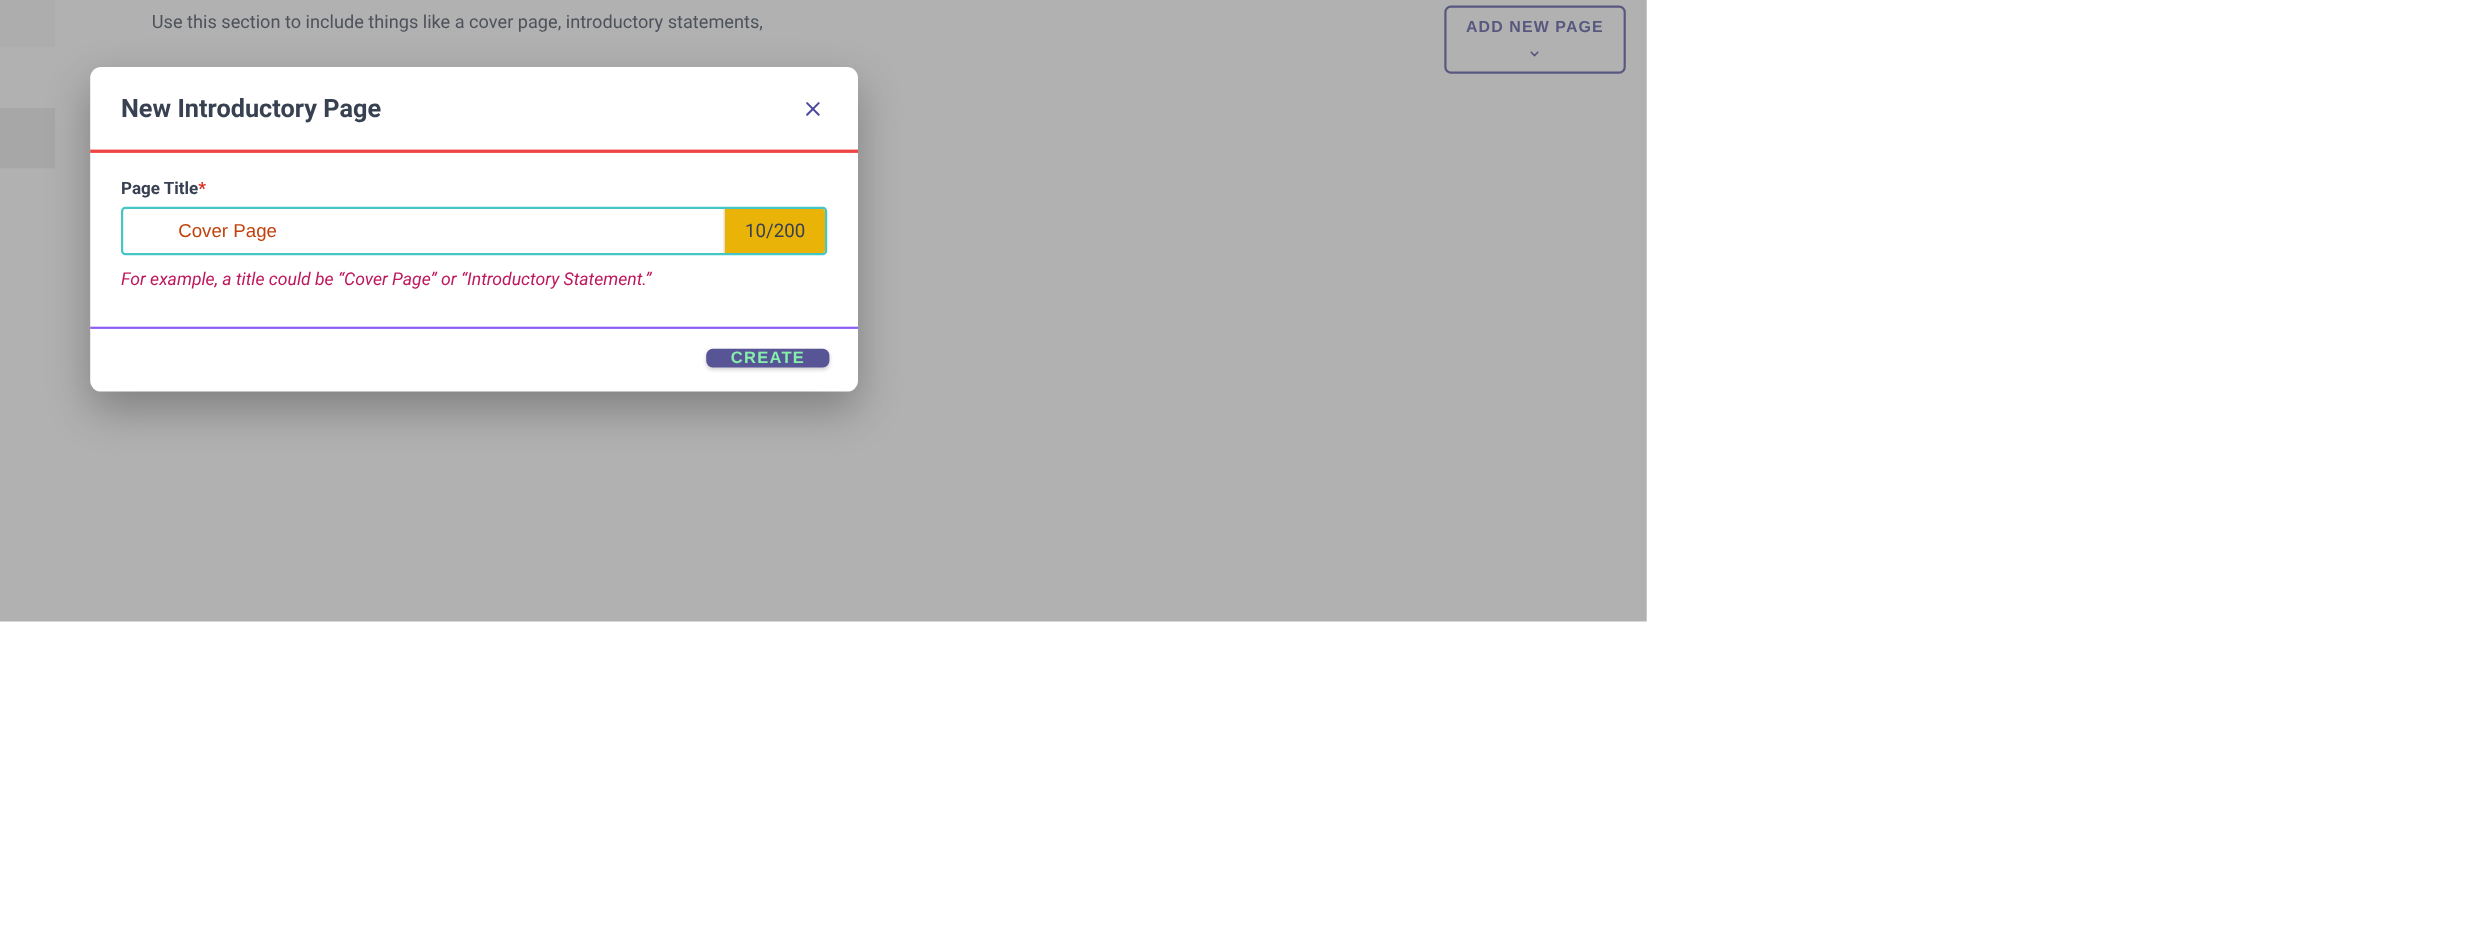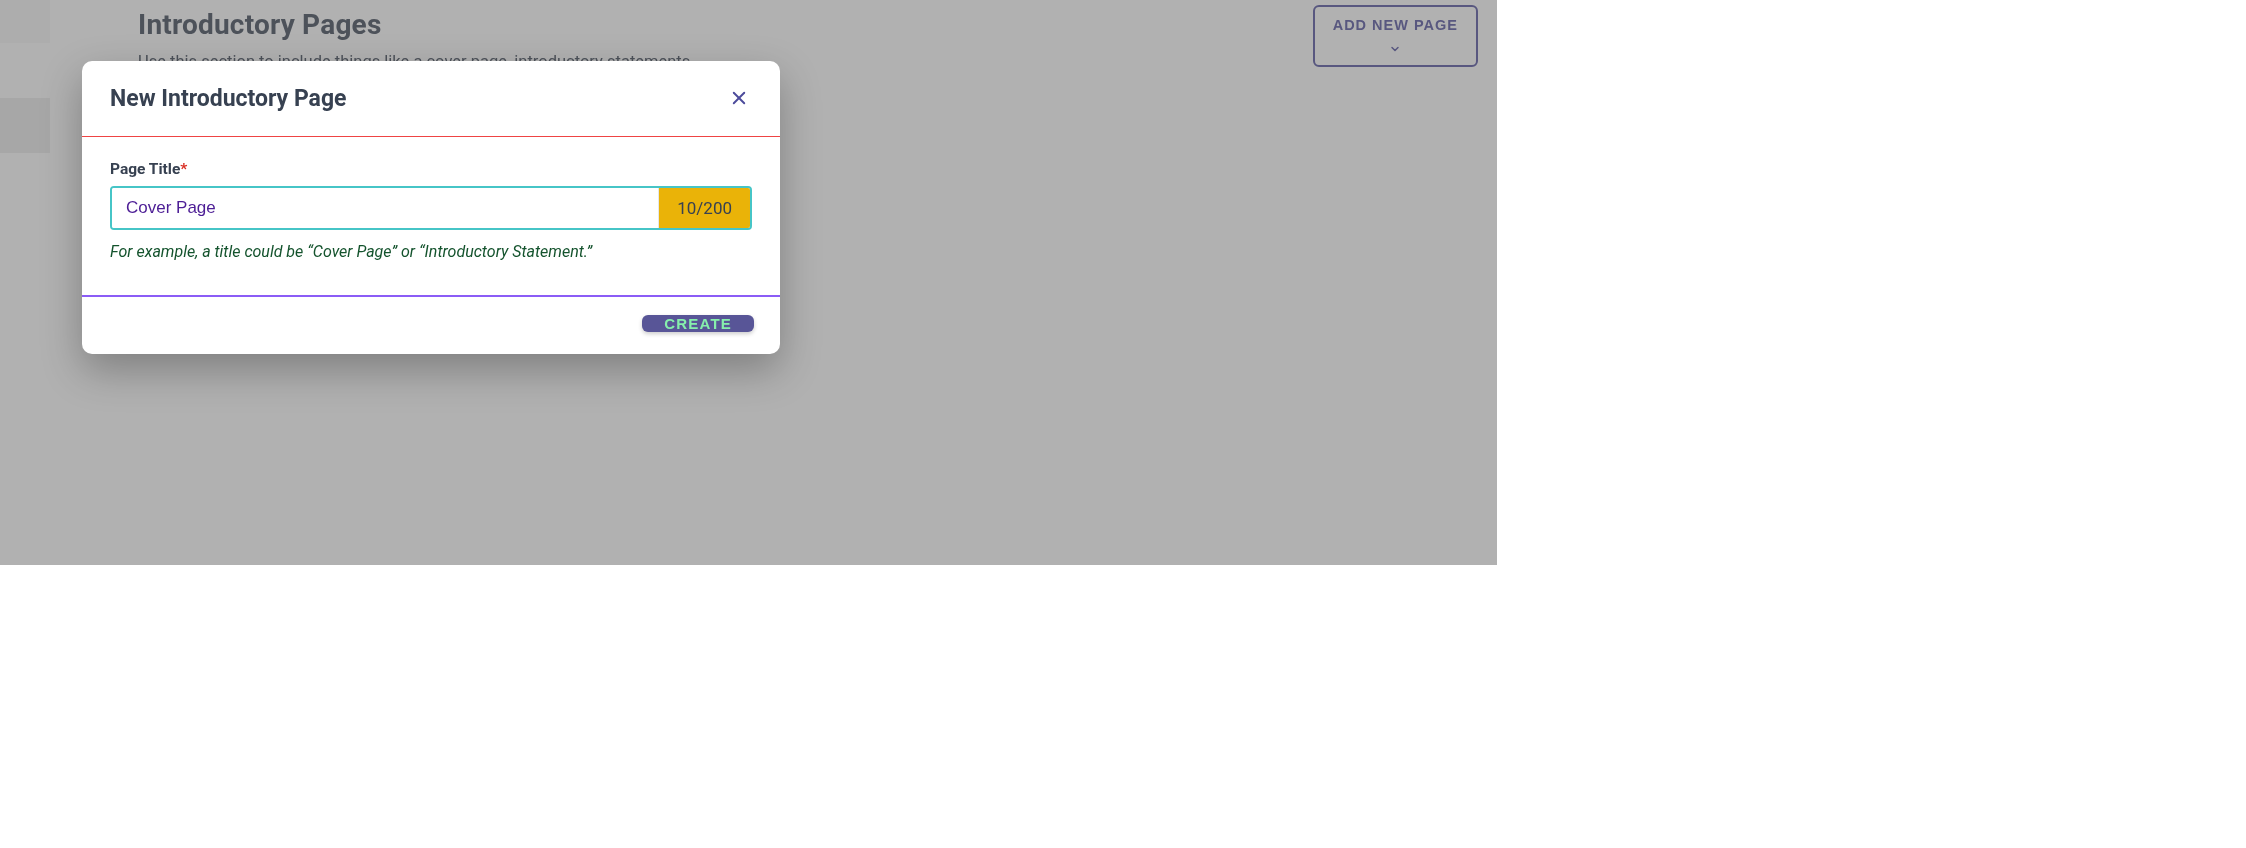--- a/index.html
+++ b/index.html
@@ -99,24 +99,24 @@
     position: absolute;
     top: 61px;
     left: 82px;
     width: 698px;
     background: #ffffff;
     border-radius: 10px;
     box-shadow: 0 16px 40px rgba(0,0,0,0.28);
   }
   .modal-header {
     display: flex;
-    align-items: flex-start;
+    align-items: center;
     justify-content: space-between;
     padding: 24px 28px 24px 28px;
-    border-bottom: 1px solid #ef4444;
+    border-bottom: 3px solid #ef4444;
   }
   .modal-title {
     font-size: 23px;
     font-weight: 700;
     color: #374151;
   }
   .close-btn {
     background: none;
     border: none;
     cursor: pointer;
@@ -143,36 +143,37 @@
     border: 2px solid #46c5c7;
     border-radius: 4px;
     overflow: hidden;
   }
   .input-wrap input {
     flex: 1;
     border: none;
     outline: none;
     font-size: 17px;
     padding: 10px 14px;
-    color: #4c1d95;
+    color: #c2410c;
+    margin-left: 36px;
   }
   .char-count {
     background: #eab308;
     color: #374151;
     padding: 10px 18px;
     font-size: 17px;
     border-left: 1px solid #e5e7eb;
     display: flex;
     align-items: center;
   }
   .hint {
     margin-top: 12px;
     margin-bottom: 18px;
     font-style: italic;
-    color: #14532d;
+    color: #be185d;
     font-size: 16px;
   }
 
   .modal-footer {
     padding: 18px 26px 22px 26px;
     display: flex;
     justify-content: flex-end;
   }
   .create-btn {
     background: #585597;
@@ -190,21 +191,20 @@
 </head>
 <body>
 
 <div class="page">
 
   <div class="sidebar-top"></div>
   <div class="sidebar-mid"></div>
 
   <div class="content">
     <div class="section-header">
-      <h1>Introductory Pages</h1>
       <p>Use this section to include things like a cover page, introductory statements,</p>
     </div>
   </div>
 
   <button class="add-new-page">
     <span>ADD NEW PAGE</span>
     <span class="chev">
       <svg width="12" height="12" viewBox="0 0 24 24" fill="none" stroke="#4c4b9b" stroke-width="3" stroke-linecap="round" stroke-linejoin="round">
           <polyline points="6 9 12 15 18 9"></polyline>
         </svg>

